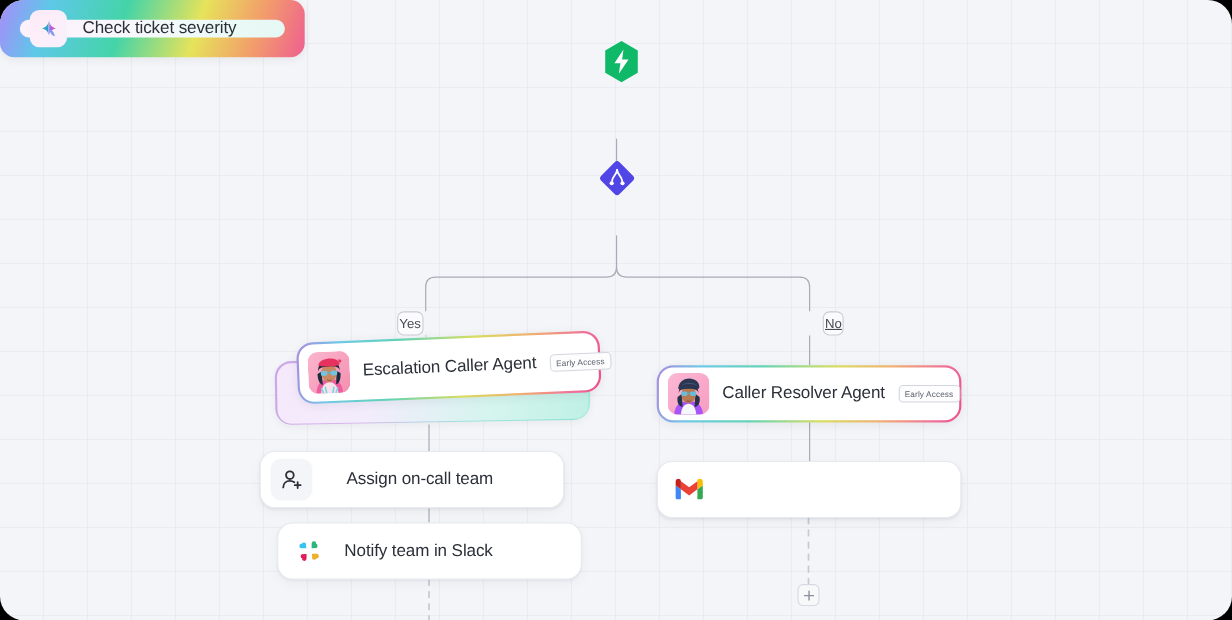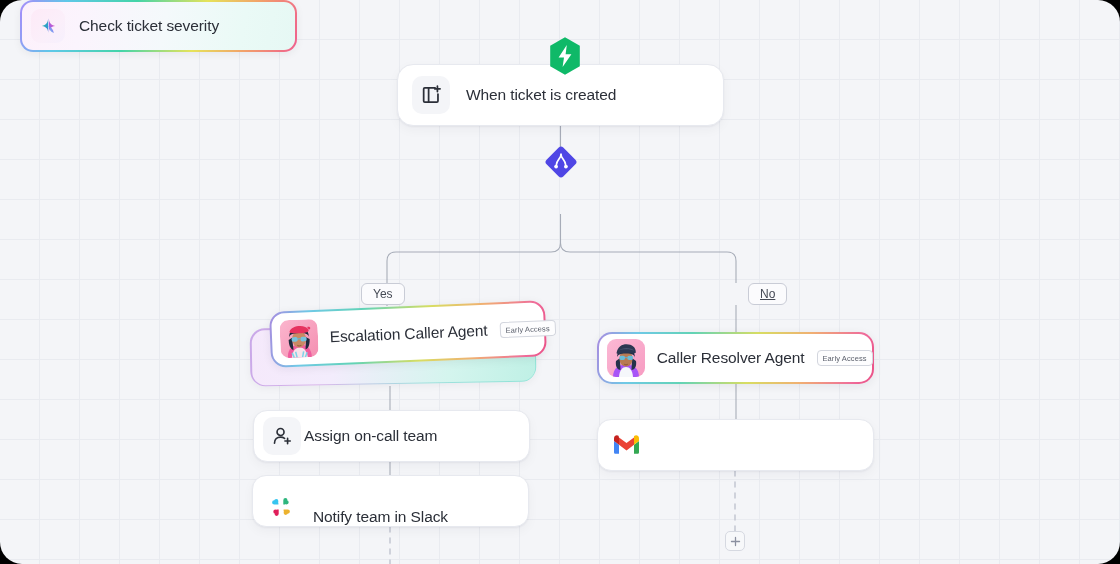--- a/index.html
+++ b/index.html
@@ -66,27 +66,26 @@
     position: absolute;
     left: 548px; top: 36px;
     width: 34px; height: 40px;
     z-index: 6;
   }
 
   
   #severity-node {
     left: 422px; top: 162px; width: 277px; height: 52px;
     border-radius: 13px;
-    padding: 2px;
+    padding: 18px;
     background:
       linear-gradient(108deg,#a78bfa 0%,#5ec8e8 16%,#44d4a8 40%,#e6e35a 64%,#f2a06a 82%,#ef5f8f 100%);
     box-shadow: 0 2px 8px rgba(17,24,39,.06);
     display: block;
     border: none;
-    margin-left: 20px;
   }
   #severity-inner {
     width: 100%; height: 100%;
     border-radius: 11px;
     background: linear-gradient(100deg,#fdf1fb 0%,#fbf4fd 22%,#f4f9fb 52%,#eafaf6 80%,#e6f8f4 100%);
     display: flex; align-items: center; gap: 14px;
     padding: 0 9px;
   }
   #severity-icon-tile {
     width: 34px; height: 34px; border-radius: 9px;
@@ -99,21 +98,21 @@
     position: absolute;
     left: 544px; top: 145px;
     width: 34px; height: 34px;
     z-index: 6;
   }
 
   
   .branch-pill {
     position: absolute;
     height: 22px;
-    padding: 0 11px;
+    padding: 0 1px;
     display: flex; align-items: center; justify-content: center;
     background: #fbfbfd;
     border: 1px solid #c9ccd6;
     border-radius: 6px;
     font-size: 12px;
     color: #454a55;
     z-index: 5;
   }
   #pill-yes { left: 361px; top: 283px; }
   #pill-no  { left: 748px; top: 283px; text-decoration: underline; }
@@ -176,22 +175,22 @@
 
   
   #escalation-stack { left: 250px; top: 306px; width: 296px; height: 80px; }
   #escalation-back  { left: 0px;  top: 20px; width: 286px; height: 58px; transform: rotate(-1.0deg); }
   #escalation-card  { left: 20px; top: 0px;  width: 276px; height: 56px; transform: rotate(-2.4deg); }
 
   
   #resolver-card { position:absolute; left: 597px; top: 332px; width: 277px; height: 52px; }
 
   
-  #assign-node { left: 253px; top: 410px; width: 277px; height: 52px; padding: 0 9px; gap: 3px; }
-  #slack-node  { left: 252px; top: 475px; width: 277px; height: 52px; padding: 0 9px; gap: 13px; align-items: flex-end; }
+  #assign-node { left: 236px; top: 410px; width: 277px; height: 52px; padding: 0 9px; gap: 31px; }
+  #slack-node  { left: 252px; top: 475px; width: 277px; height: 52px; padding: 0 9px; gap: 13px; }
   #gmail-node  { left: 597px; top: 419px; width: 277px; height: 52px; padding: 0 9px; gap: 13px; }
 
   
   #add-button {
     position: absolute;
     left: 725px; top: 531px;
     width: 20px; height: 20px;
     background: #f7f8fa;
     border: 1px solid #d6d9e1;
     border-radius: 5px;
@@ -227,30 +226,20 @@
     </g>
   </svg>
 
   <div id="trigger-badge">
     <svg viewBox="0 0 34 40" xmlns="http://www.w3.org/2000/svg">
       <path d="M17 1.2 L31.8 9.8 V30.2 L17 38.8 L2.2 30.2 V9.8 Z" fill="#0fb968" rx="4"></path>
       <path d="M18.8 9 L10.6 21.4 H16 L14.6 31 L23.4 18.2 H17.6 Z" fill="#ffffff"></path>
     </svg>
   </div>
 
-  <div class="node" id="trigger-node">
-    <div class="node-icon icon-tile">
-      <svg width="22" height="22" viewBox="0 0 24 24" fill="none" stroke="#2b2f38" stroke-width="1.9" stroke-linecap="round" stroke-linejoin="round">
-        <path d="M16.5 4.2 H5.2 A1.2 1.2 0 0 0 4 5.4 V18.6 A1.2 1.2 0 0 0 5.2 19.8 H18.4 A1.2 1.2 0 0 0 19.6 18.6 V11"></path>
-        <path d="M9.4 4.4 V19.6"></path>
-        <path d="M19 2.4 V8.2 M16.1 5.3 H21.9"></path>
-      </svg>
-    </div>
-    <span class="node-label">When ticket is created</span>
-  </div>
 
   <div id="decision-diamond">
     <svg viewBox="0 0 34 34" xmlns="http://www.w3.org/2000/svg">
       <rect x="5.2" y="5.2" width="23.6" height="23.6" rx="3.2" transform="rotate(45 17 17)" fill="#4f46e5"></rect>
       <g stroke="#ffffff" stroke-width="1.7" fill="none" stroke-linecap="round">
         <path d="M17 9.4 C17 13.4 12.7 15.2 12.4 19.6"></path>
         <path d="M17 9.4 C17 13.4 21.3 15.2 21.6 19.6"></path>
       </g>
       <circle cx="12.1" cy="21.6" r="1.9" fill="#ffffff"></circle>
       <circle cx="21.9" cy="21.6" r="1.9" fill="#ffffff"></circle>

